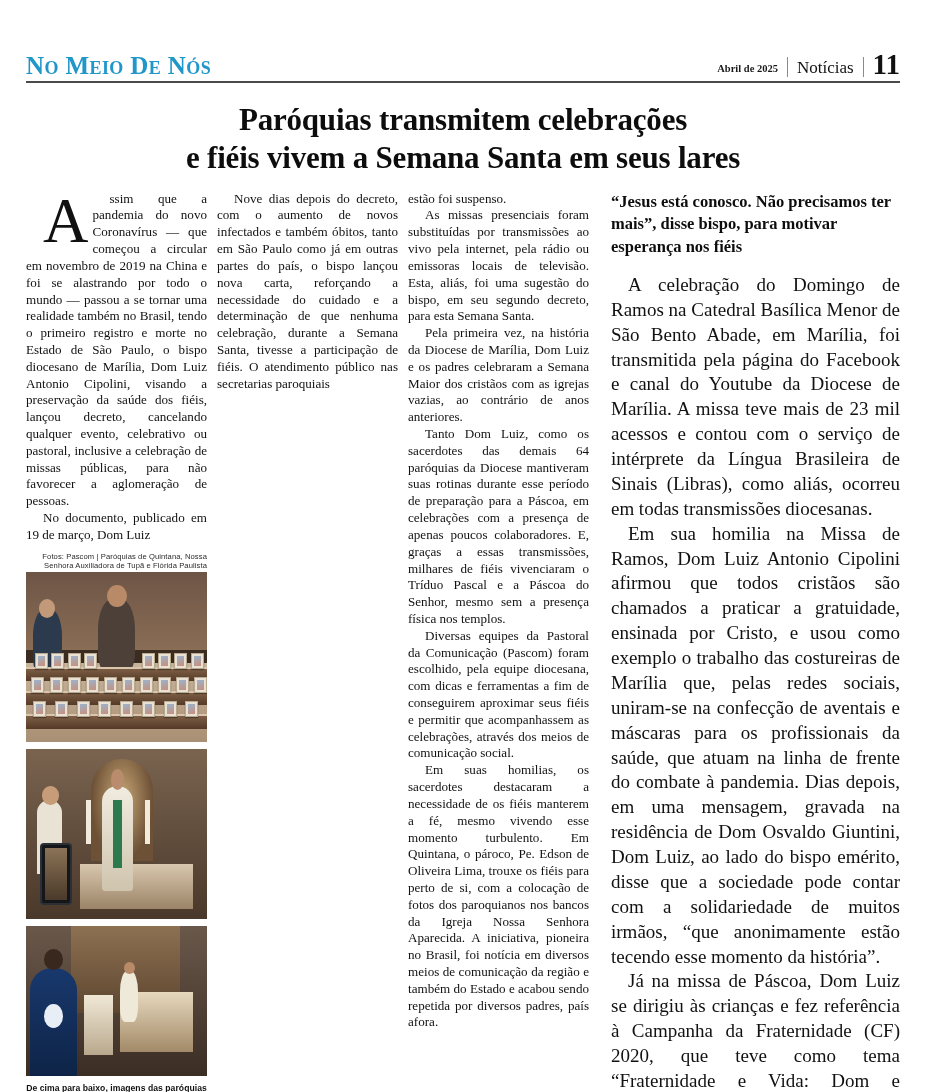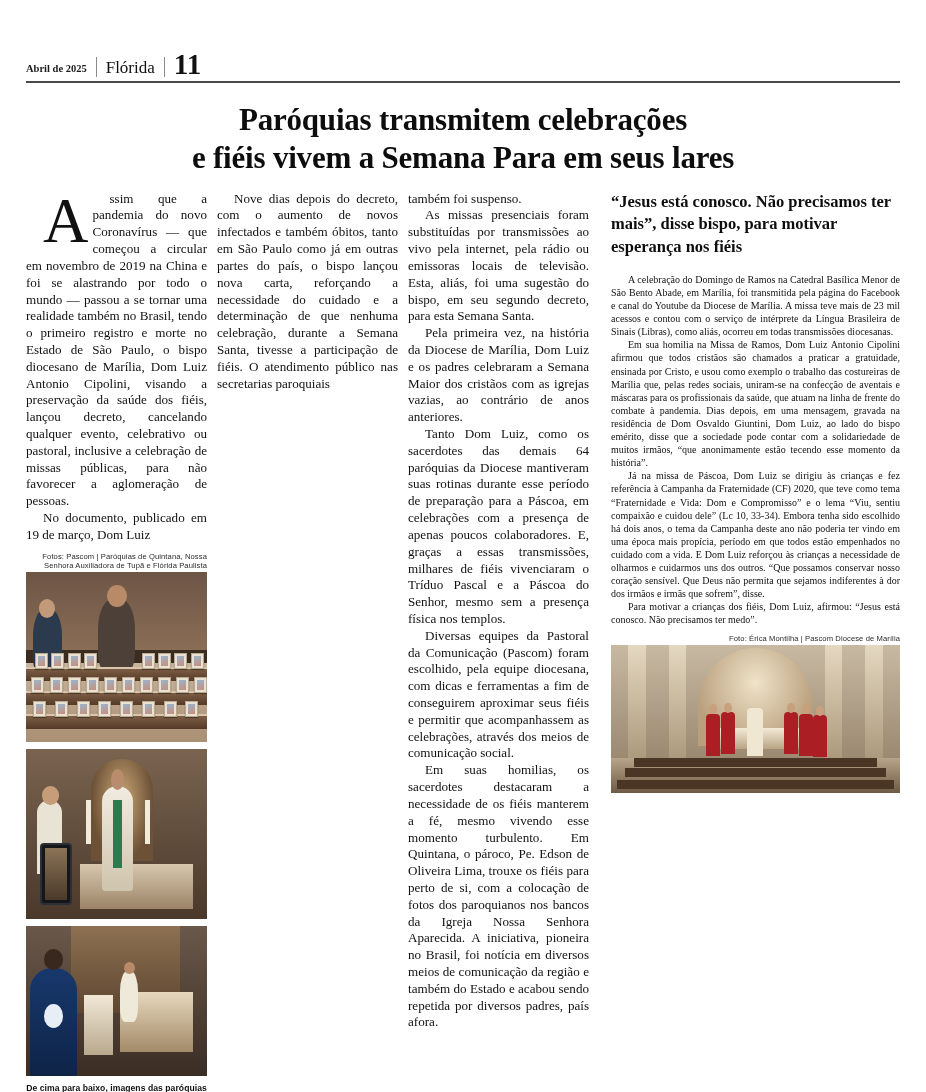--- a/index.html
+++ b/index.html
@@ -106,21 +106,21 @@
     margin: 0;
     font-size: 13.1px;
     line-height: 1.285;
     text-align: justify;
     text-indent: 17px;
     hyphens: auto;
     -webkit-hyphens: auto;
     word-spacing: -0.1px;
   }
   .col.wide p.body {
-    font-size: 10px;
+    font-size: 19px;
     line-height: 1.31;
   }
   p.body.noindent { text-indent: 0; }
 
   .dropcap-para::first-letter {
     float: left;
     font-size: 63px;
     line-height: 0.80;
     font-weight: normal;
     padding: 3px 4px 0 0;
@@ -238,32 +238,33 @@
   .p4-floor { position:absolute; left:0; right:0; bottom:0; height:24%;
     background:linear-gradient(180deg,#b8a488,#6e5b45); }
   .p4-pew { position:absolute; height:9px; background:#4b3524; }
 </style>
 </head>
 <body>
 
 <div class="page">
 
   <div class="masthead">
+    <div class="section-name">No Meio de Nós</div>
     <div class="masthead-right">
       <span class="issue-date">Abril de 2025</span>
       <span class="rule-v"></span>
-      <span class="edition-label">Flórida</span>
+      <span class="edition-label">Notícias</span>
       <span class="rule-v"></span>
       <span class="page-number">11</span>
     </div>
   </div>
 
   <h1 class="headline">
     <span class="l1">Paróquias transmitem celebrações</span>
-    <span class="l2">e fiéis vivem a Semana Para em seus lares</span>
+    <span class="l2">e fiéis vivem a Semana Santa em seus lares</span>
   </h1>
 
   <div class="columns">
 
     <div class="col">
       <p class="body dropcap-para">Assim que a pandemia do novo Coronavírus — que começou a circular em novembro de 2019 na China e foi se alastrando por todo o mundo — passou a se tornar uma realidade também no Brasil, tendo o primeiro registro e morte no Estado de São Paulo, o bispo diocesano de Marília, Dom Luiz Antonio Cipolini, visando a preservação da saúde dos fiéis, lançou decreto, cancelando qualquer evento, celebrativo ou pastoral, inclusive a celebração de missas públicas, para não favorecer a aglomeração de pessoas.</p>
       <p class="body">No documento, publicado em 19 de março, Dom Luiz</p>
 
       <div class="photo-stack">
         <div class="credit">Fotos: Pascom | Paróquias de Quintana, Nossa Senhora Auxiliadora de Tupã e Flórida Paulista</div>
@@ -340,21 +341,21 @@
 
         <div class="caption">De cima para baixo, imagens das paróquias de Quintana, Tupã e Flórida Paulista</div>
       </div>
     </div>
 
     <div class="col">
       <p class="body">Nove dias depois do decreto, com o aumento de novos infectados e também óbitos, tanto em São Paulo como já em outras partes do país, o bispo lançou nova carta, reforçando a necessidade do cuidado e a determinação de que nenhuma celebração, durante a Semana Santa, tivesse a participação de fiéis. O atendimento público nas secretarias paroquiais</p>
     </div>
 
     <div class="col">
-      <p class="body noindent">também foi suspenso.</p>
+      <p class="body noindent">estão foi suspenso.</p>
       <p class="body">As missas presenciais foram substituídas por transmissões ao vivo pela internet, pela rádio ou emissoras locais de televisão. Esta, aliás, foi uma sugestão do bispo, em seu segundo decreto, para esta Semana Santa.</p>
       <p class="body">Pela primeira vez, na história da Diocese de Marília, Dom Luiz e os padres celebraram a Semana Maior dos cristãos com as igrejas vazias, ao contrário de anos anteriores.</p>
       <p class="body">Tanto Dom Luiz, como os sacerdotes das demais 64 paróquias da Diocese mantiveram suas rotinas durante esse período de preparação para a Páscoa, em celebrações com a presença de apenas poucos colaboradores. E, graças a essas transmissões, milhares de fiéis vivenciaram o Tríduo Pascal e a Páscoa do Senhor, mesmo sem a presença física nos templos.</p>
       <p class="body">Diversas equipes da Pastoral da Comunicação (Pascom) foram escolhido, pela equipe diocesana, com dicas e ferramentas a fim de conseguirem aproximar seus fiéis e permitir que acompanhassem as celebrações, através dos meios de comunicação social.</p>
       <p class="body">Em suas homilias, os sacerdotes destacaram a necessidade de os fiéis manterem a fé, mesmo vivendo esse momento turbulento. Em Quintana, o pároco, Pe. Edson de Oliveira Lima, trouxe os fiéis para perto de si, com a colocação de fotos dos paroquianos nos bancos da Igreja Nossa Senhora Aparecida. A iniciativa, pioneira no Brasil, foi notícia em diversos meios de comunicação da região e também do Estado e acabou sendo repetida por diversos padres, país afora.</p>
     </div>
 
     <div class="col wide">
       <h2 class="subhead">“Jesus está conosco. Não precisamos ter mais”, disse bispo, para motivar esperança nos fiéis</h2>
       <p class="body">A celebração do Domingo de Ramos na Catedral Basílica Menor de São Bento Abade, em Marília, foi transmitida pela página do Facebook e canal do Youtube da Diocese de Marília. A missa teve mais de 23 mil acessos e contou com o serviço de intérprete da Língua Brasileira de Sinais (Libras), como aliás, ocorreu em todas transmissões diocesanas.</p>

